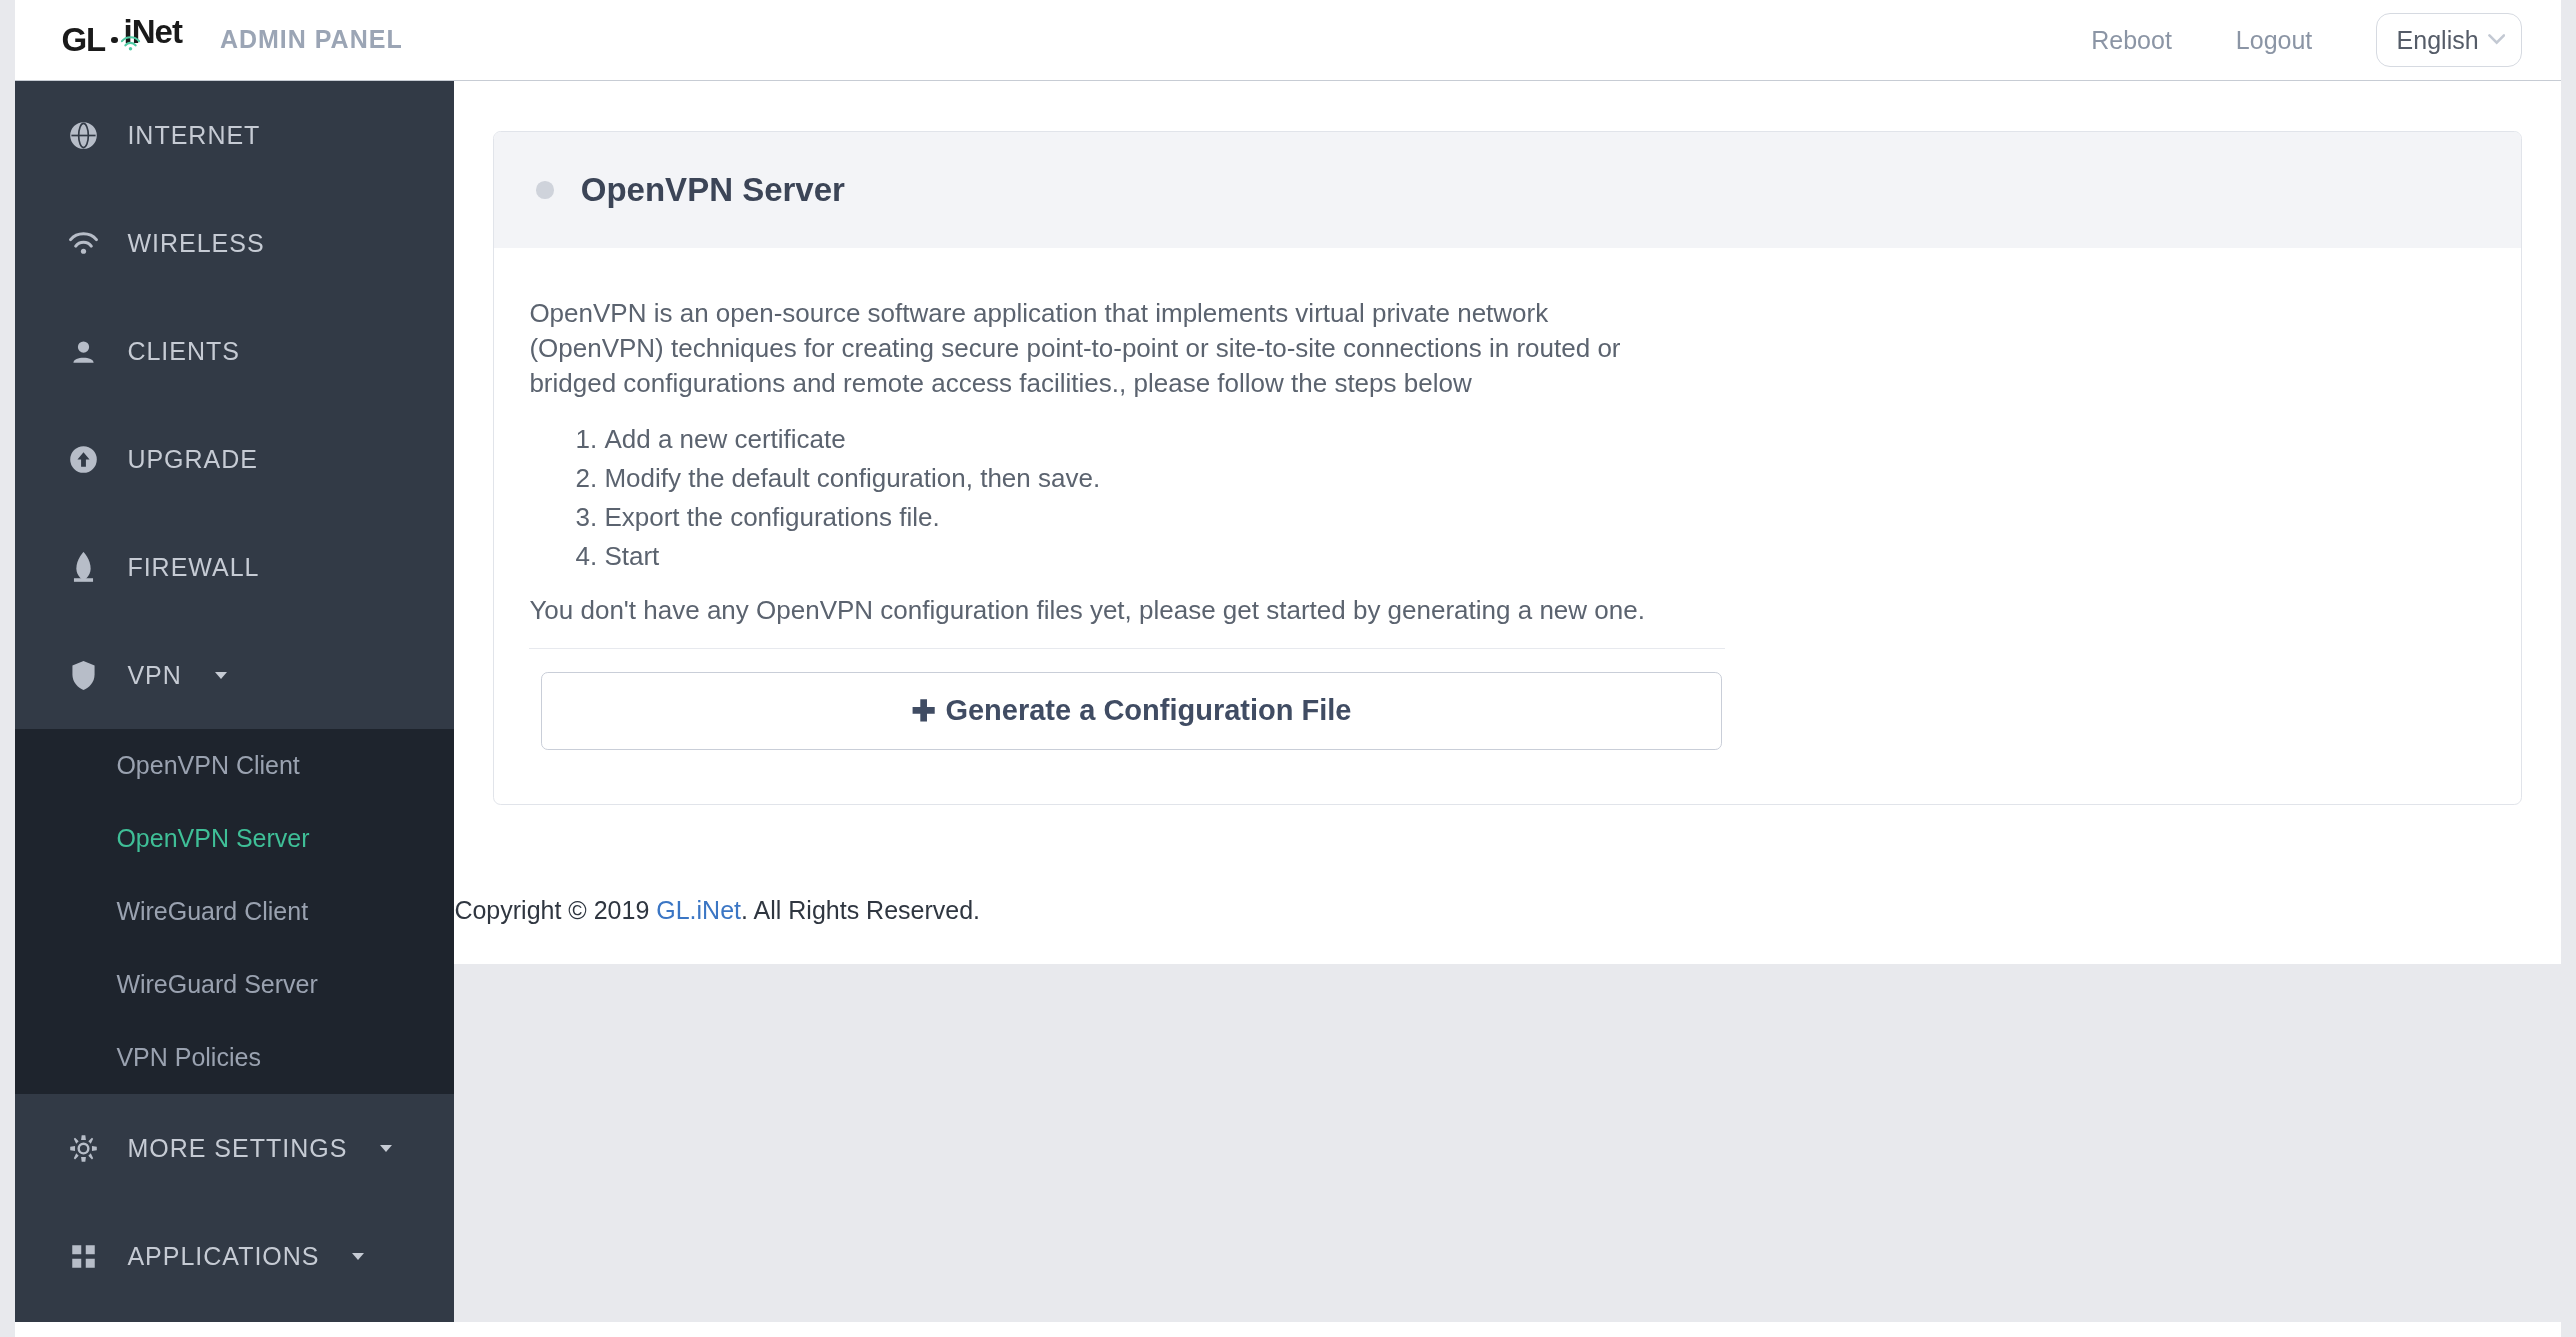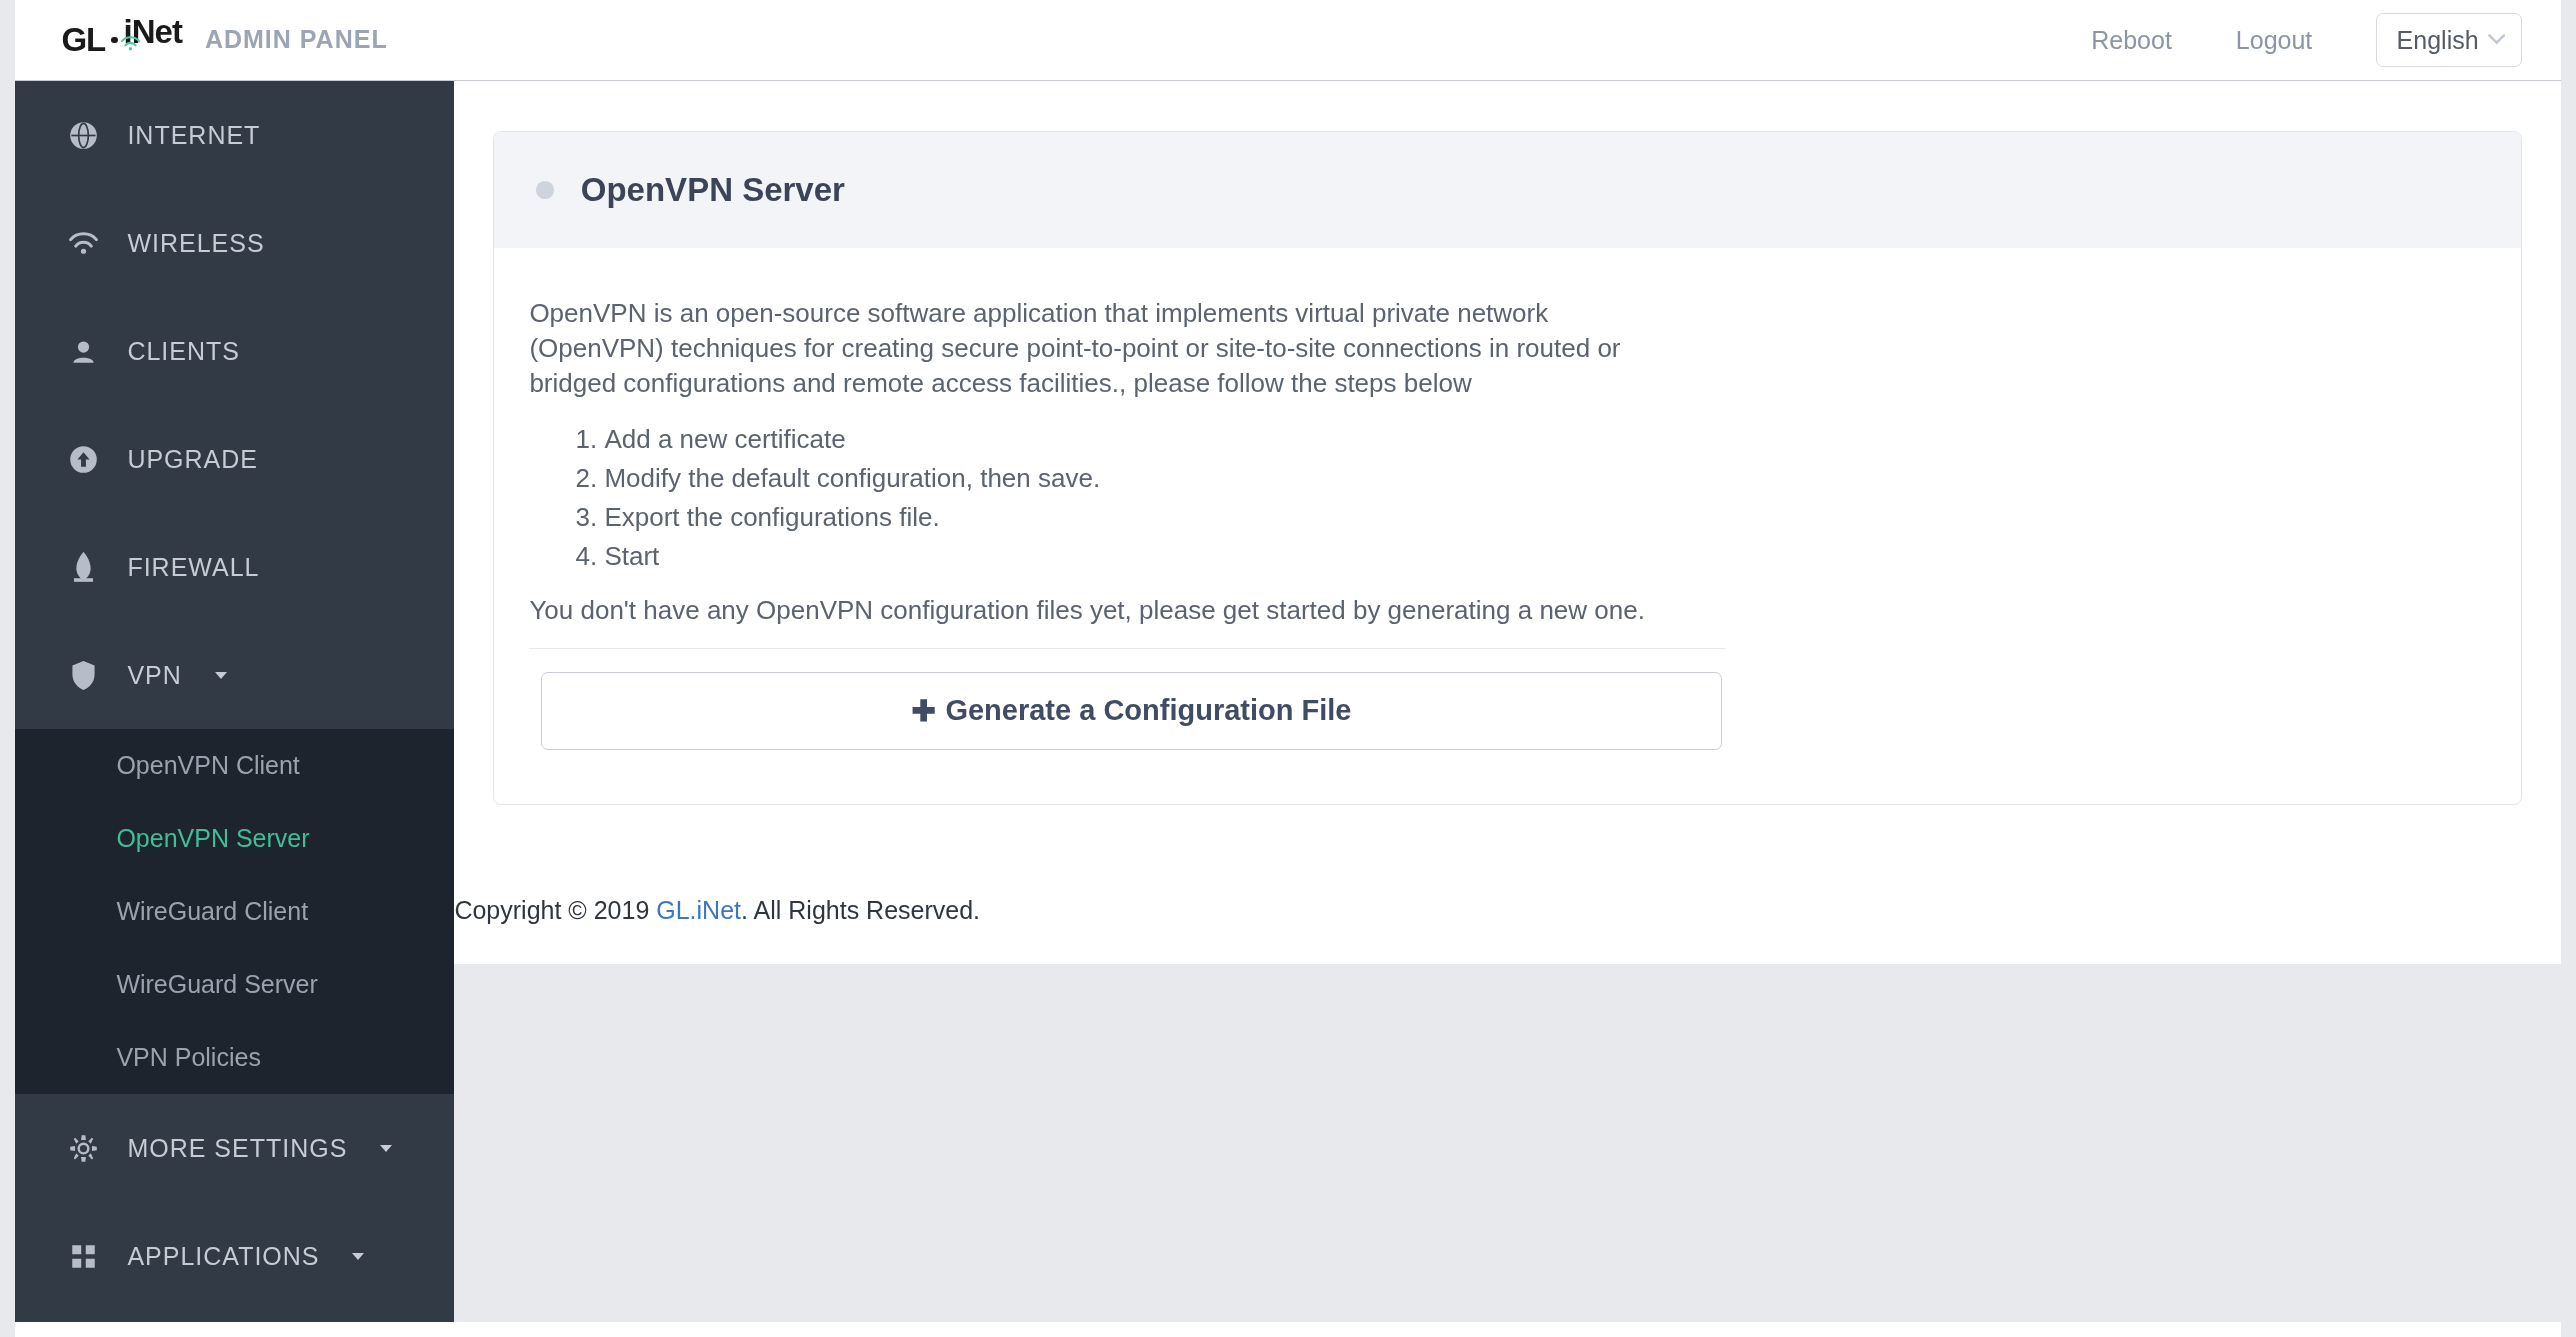--- a/index.html
+++ b/index.html
@@ -58,34 +58,35 @@
       font-size: 17.4px;
       position: relative;
       top: -15.4px;
       left: -3.9px;
     }
     .admin-label {
       font-size: 25px;
       font-weight: 600;
       color: #9ba5b5;
       letter-spacing: 1px;
+      margin-left: 15px;
     }
     .topbar-right {
       display: flex;
       align-items: center;
       gap: 64px;
     }
     .topbar-link {
       color: #8b95a5;
       font-size: 25px;
       cursor: pointer;
     }
     .lang-select {
       border: 1px solid #d6dae1;
-      border-radius: 7px;
+      border-radius: 14px;
       padding: 11.6px 42px 11.6px 19.3px;
       font-size: 25px;
       color: #555c68;
       background: #fff;
       position: relative;
       cursor: pointer;
       display: flex;
       align-items: center;
     }
     .lang-chevron {

